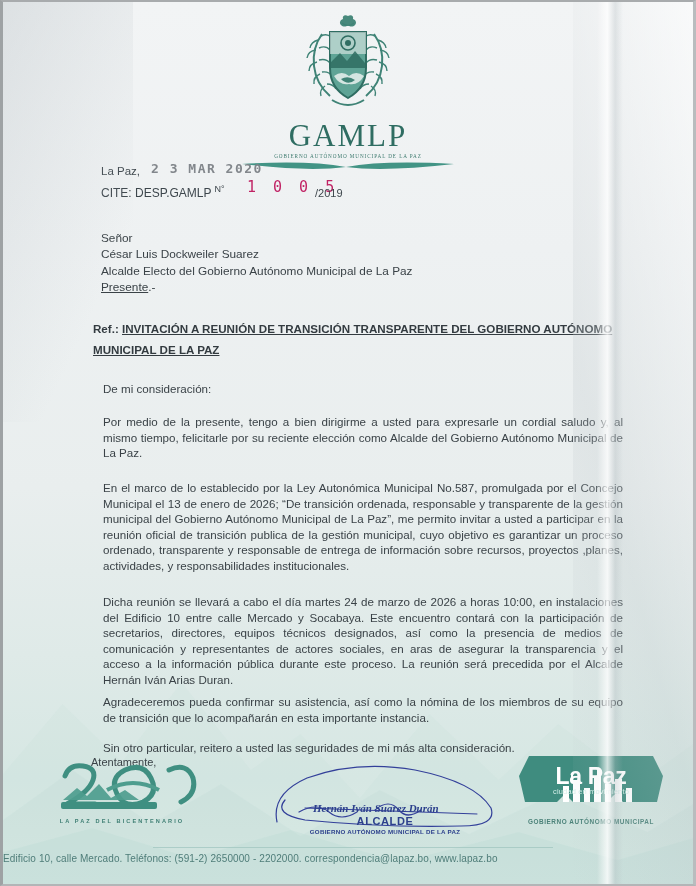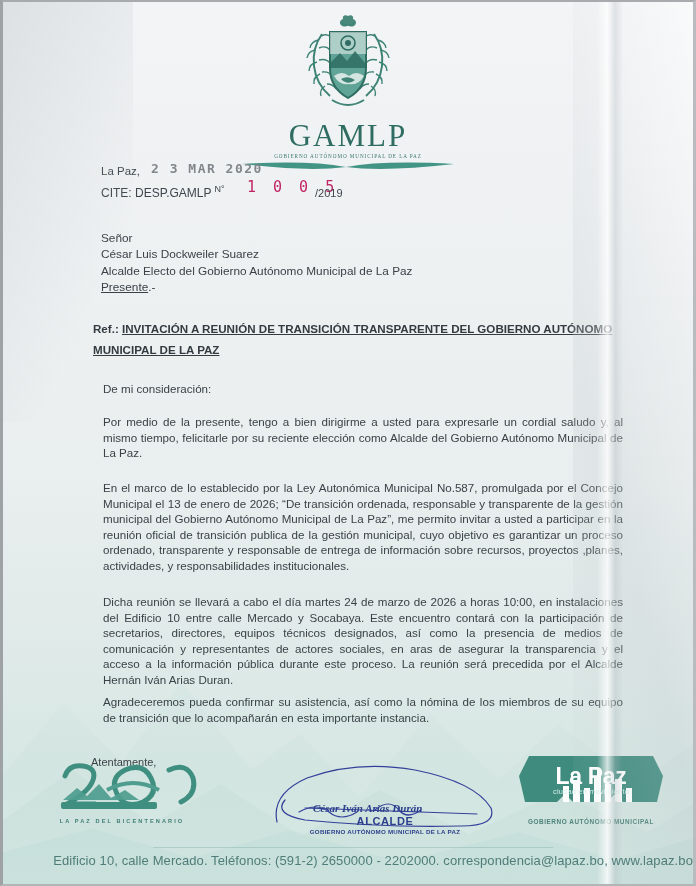--- a/index.html
+++ b/index.html
@@ -269,22 +269,22 @@
   .footer-rule {
     position: absolute;
     left: 150px; top: 845px;
     width: 400px; height: 1px;
     background: #9dc3bd;
     opacity: .7;
   }
   .footer-text {
     position: absolute;
     left: 0; right: 0; top: 851px;
-    text-align: right;
-    font-size: 13px;
+    text-align: left;
+    font-size: 10px;
     color: #4f7d79;
     letter-spacing: .1px;
   }
 </style>
 </head>
 <body>
 
 <div class="page">
 
   <div class="paper-tint"></div>
@@ -356,32 +356,33 @@
       <span>Ref.:</span>
       <span class="und">INVITACIÓN A REUNIÓN DE TRANSICIÓN TRANSPARENTE DEL GOBIERNO AUTÓNOMO MUNICIPAL DE LA PAZ</span>
     </div>
 
     <div class="salutation">De mi consideración:</div>
 
     <div class="para p1">Por medio de la presente, tengo a bien dirigirme a usted para expresarle un cordial saludo y, al mismo tiempo, felicitarle por su reciente elección como Alcalde del Gobierno Autónomo Municipal de La Paz.</div>
     <div class="para p2">En el marco de lo establecido por la Ley Autonómica Municipal No.587, promulgada por el Concejo Municipal el 13 de enero de 2026; “De transición ordenada, responsable y transparente de la gestión municipal del Gobierno Autónomo Municipal de La Paz”, me permito invitar a usted a participar en la reunión oficial de transición publica de la gestión municipal, cuyo objetivo es garantizar un proceso ordenado, transparente y responsable de entrega de información sobre    recursos, proyectos ,planes, actividades, y responsabilidades institucionales.</div>
     <div class="para p3">Dicha reunión se llevará a cabo el día martes 24 de marzo de 2026 a horas 10:00, en instalaciones del Edificio 10 entre calle Mercado y Socabaya. Este encuentro contará con la participación de secretarios, directores, equipos técnicos designados, así como la presencia de medios de comunicación y representantes de actores sociales, en aras de asegurar la transparencia y el acceso a la información pública durante este proceso. La reunión será precedida por el Alcalde Hernán Iván Arias Duran.</div>
     <div class="para p4">Agradeceremos pueda confirmar su asistencia, así como la nómina de los miembros de su equipo de transición que lo acompañarán en esta importante instancia.</div>
+    <div class="para p5">Sin otro particular, reitero a usted las seguridades de mi más alta consideración.</div>
     <div class="closing">Atentamente,</div>
 
     <div class="signature-area">
       <svg class="sig-svg" width="240" height="80" viewBox="0 0 240 80" aria-hidden="true">
         <g fill="none" stroke="#33409a" stroke-width="1.2" stroke-linecap="round">
           <path d="M12 58 Q6 30 42 14 Q92 -4 150 6 Q210 18 226 44 Q232 62 196 62 Q120 64 40 56 Q8 50 20 36"></path>
           <path d="M34 48 Q52 38 64 48 Q76 58 92 48"></path>
           <path d="M110 46 Q124 34 134 46 Q142 56 156 46"></path>
           <path d="M40 44 L212 50" stroke-width="1"></path>
         </g>
       </svg>
-      <div class="sig-name">César Iván Arias Durán</div>
+      <div class="sig-name">Hernán Iván Suarez Durán</div>
       <div class="sig-role">ALCALDE</div>
       <div class="sig-org">GOBIERNO AUTÓNOMO MUNICIPAL DE LA PAZ</div>
     </div>
 
     <div class="logo-bicent">
       <svg width="150" height="58" viewBox="0 0 150 58" aria-hidden="true">
         <g fill="none" stroke="#3f8f81" stroke-width="5" stroke-linecap="round">
           <path d="M18 16 Q22 4 36 6 Q50 8 46 20 Q42 32 20 44 L48 44"></path>
           <path d="M78 10 Q96 2 104 18 Q112 34 96 42 Q78 50 70 34 Q62 18 78 10 Z"></path>
           <path d="M122 10 Q140 2 146 18 Q150 34 134 42"></path>

